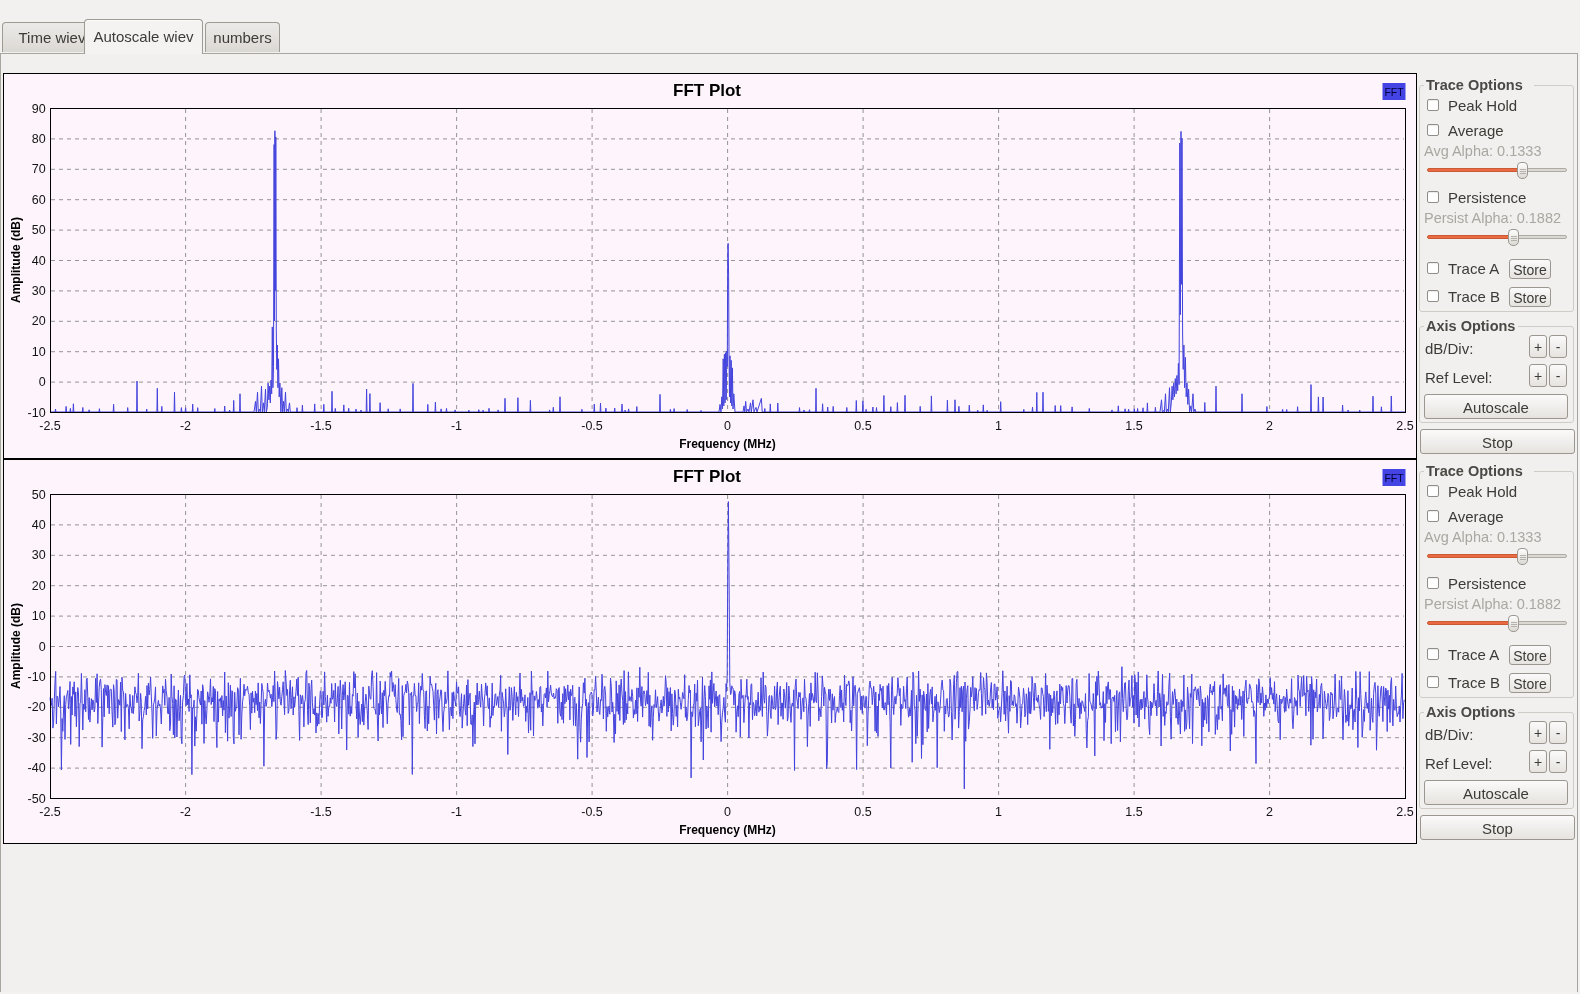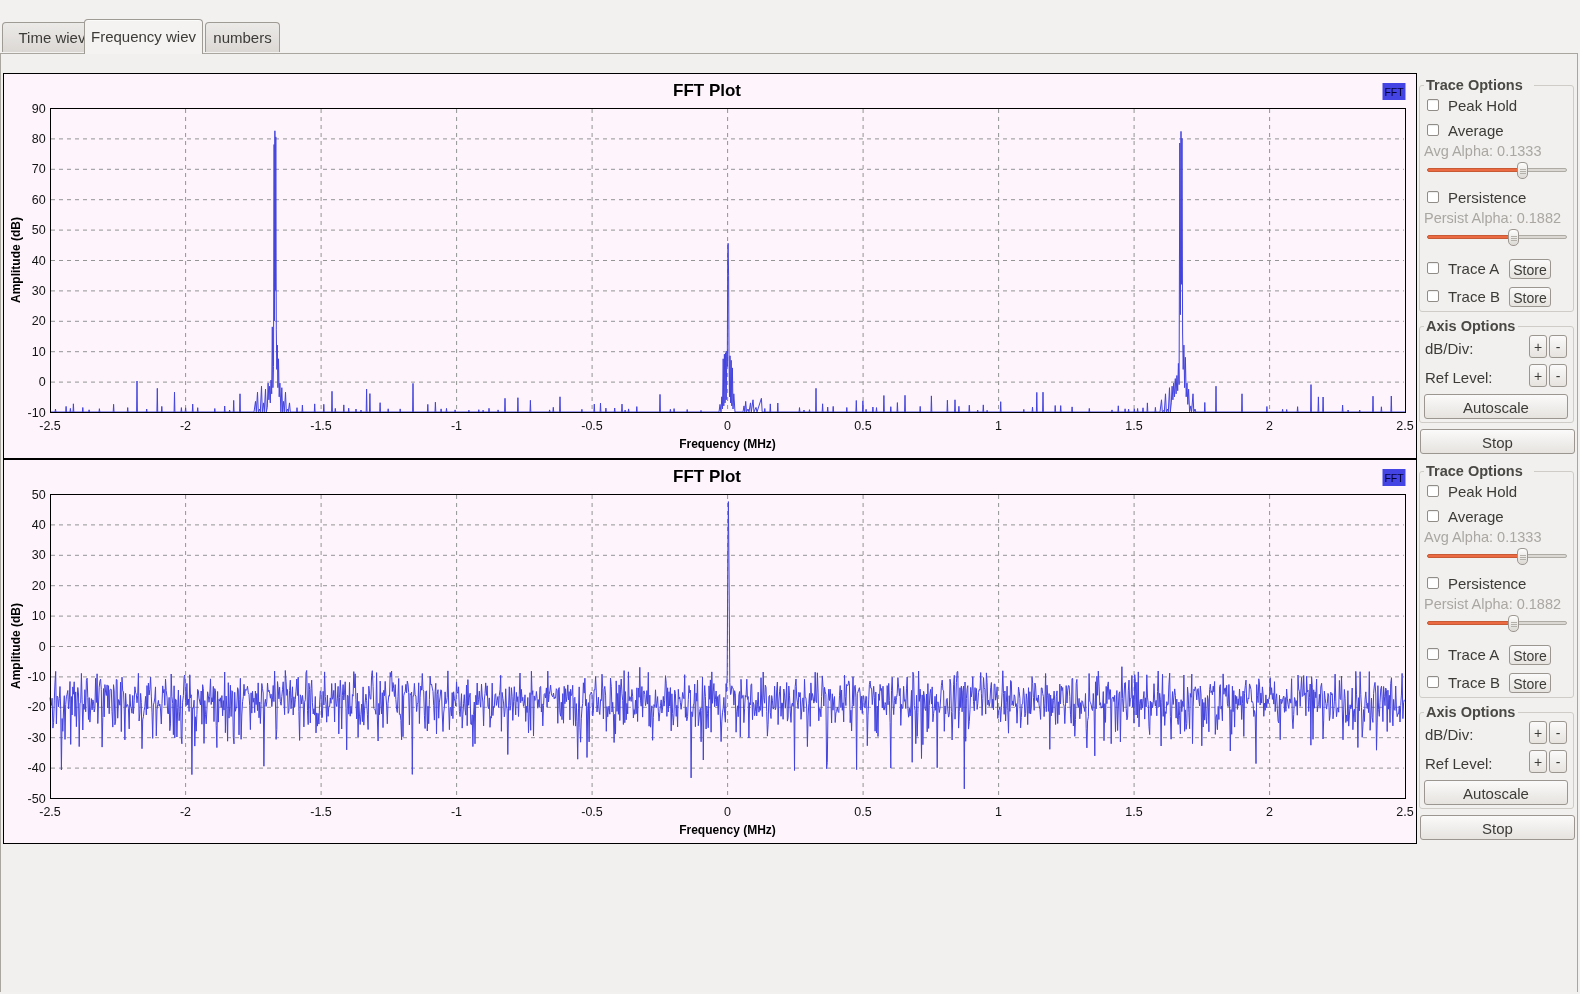--- a/index.html
+++ b/index.html
@@ -2,21 +2,21 @@
 <html><head><meta charset="utf-8"><style>
 html,body{margin:0;padding:0}
 *{box-sizing:border-box}
 body{width:1580px;height:994px;background:#f2f1ef;position:relative;overflow:hidden;font-family:'Liberation Sans',sans-serif}
 .plotw{position:absolute;left:3px;width:1414px;height:386px;border:1px solid #000;background:#fdf4fc}
 </style></head><body>
 
 <div style="position:absolute;left:0;top:53px;width:1578px;height:939px;border:1px solid #a9a59f;border-bottom:none;background:#f1f0ee"></div>
 <div style="position:absolute;left:2px;top:22px;width:100px;height:30px;background:linear-gradient(#eceae8,#dbd8d4);border:1px solid #9e9a94;border-bottom:none;border-radius:4px 4px 0 0;font:15px 'Liberation Sans',sans-serif;color:#3c3b37;text-align:center;line-height:30px">Time wiev</div>
 <div style="position:absolute;left:205px;top:22px;width:75px;height:30px;background:linear-gradient(#eceae8,#dbd8d4);border:1px solid #9e9a94;border-bottom:none;border-radius:4px 4px 0 0;font:15px 'Liberation Sans',sans-serif;color:#3c3b37;text-align:center;line-height:30px">numbers</div>
-<div style="position:absolute;left:84px;top:19px;width:119px;height:35px;background:#f4f3f1;border:1px solid #9e9a94;border-bottom:none;border-radius:4px 4px 0 0;font:15px 'Liberation Sans',sans-serif;color:#3c3b37;text-align:center;line-height:33px;box-shadow:inset 0 1px 0 #fbfbfa">Frequency wiev</div>
+<div style="position:absolute;left:84px;top:19px;width:119px;height:35px;background:#f4f3f1;border:1px solid #9e9a94;border-bottom:none;border-radius:4px 4px 0 0;font:15px 'Liberation Sans',sans-serif;color:#3c3b37;text-align:center;line-height:33px;box-shadow:inset 0 1px 0 #fbfbfa">Autoscale wiev</div>
 
 <div class="plotw" style="top:73px">
     <svg width="1412" height="383" style="position:absolute;left:0;top:0">
       <g stroke="#949494" stroke-width="1" stroke-dasharray="4 4">
         <line x1="47.0" y1="64.9" x2="1400.0" y2="64.9"></line>
         <line x1="47.0" y1="95.3" x2="1400.0" y2="95.3"></line>
         <line x1="47.0" y1="125.7" x2="1400.0" y2="125.7"></line>
         <line x1="47.0" y1="156.1" x2="1400.0" y2="156.1"></line>
         <line x1="47.0" y1="186.5" x2="1400.0" y2="186.5"></line>
         <line x1="47.0" y1="216.9" x2="1400.0" y2="216.9"></line>

